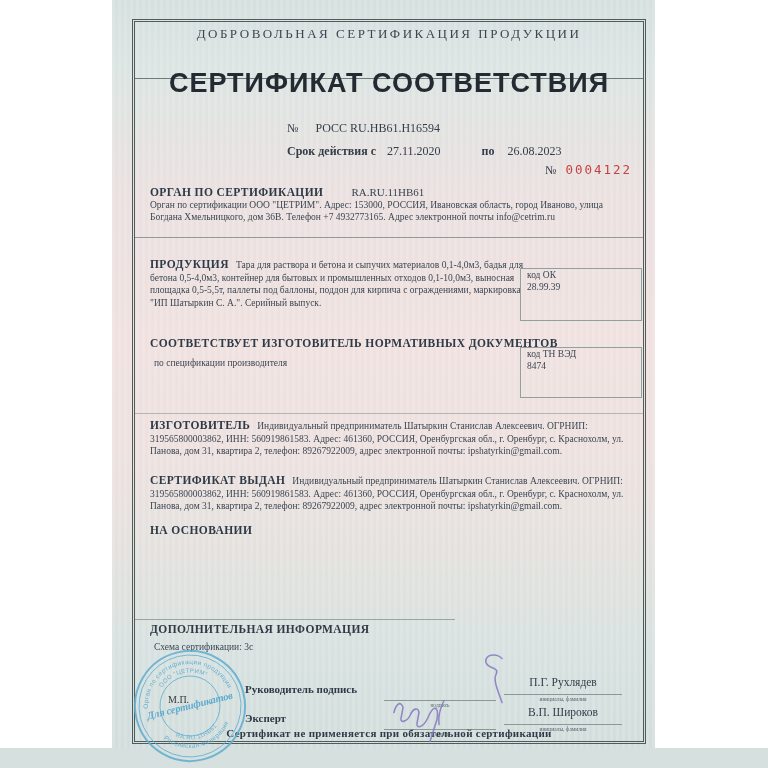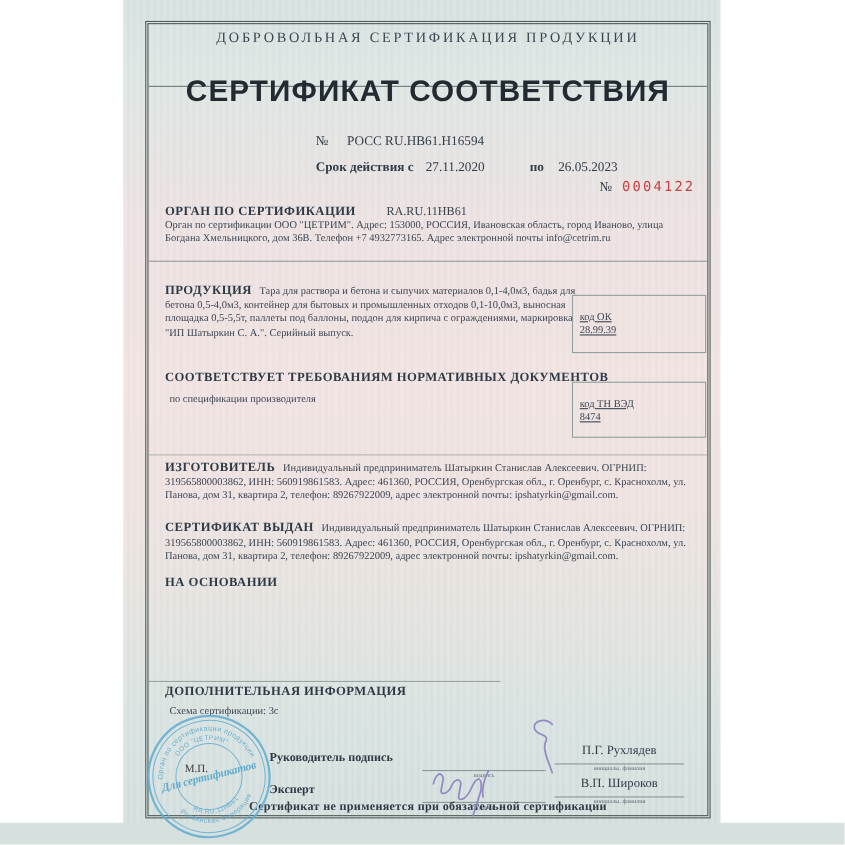--- a/index.html
+++ b/index.html
@@ -21,21 +21,21 @@
              font-family:"Liberation Sans",sans-serif;font-weight:700;font-size:27px;
              letter-spacing:1px;color:#242a31;z-index:3;}
   .line12{font-size:12px;color:#333d49;z-index:3;}
   .blod{font-weight:bold;}
   .serial-digits{font-family:"DejaVu Sans Mono",monospace;font-size:12.5px;letter-spacing:2px;color:#c64242;}
   .h1{font-size:11.5px;font-weight:bold;letter-spacing:.4px;color:#2e3a46;}
   .small{font-size:9.5px;line-height:12px;color:#3c4652;}
   .para{position:absolute;box-sizing:border-box;font-size:9.5px;line-height:12.5px;color:#3c4652;z-index:3;}
   .ph{font-size:11.5px;font-weight:bold;letter-spacing:.4px;color:#2e3a46;margin-right:7px;}
   .codebox{position:absolute;box-sizing:border-box;border:1px solid #90a09e;
-           padding:14px 6px;font-size:9.5px;line-height:12px;color:#3c4652;z-index:3;text-decoration:underline;}
+           padding:0 6px;font-size:9.5px;line-height:12px;color:#3c4652;z-index:3;}
   .role{font-size:11px;font-weight:bold;color:#2e3a46;z-index:3;}
   .sig-line{position:absolute;border-bottom:1px solid #8a9896;z-index:3;}
   .sig-cap{position:absolute;font-size:5.5px;color:#5a6a74;text-align:center;z-index:3;}
   .name{position:absolute;text-align:center;font-size:11.5px;color:#333d49;z-index:3;}
   .footnote{left:20px;top:727px;width:514px;text-align:center;font-weight:bold;
             font-size:11px;letter-spacing:.3px;color:#2e3a46;z-index:3;}
   .mp{left:56px;top:694px;font-size:10px;color:#3a3a3a;z-index:3;}
   .stamp{position:absolute;left:0px;top:628px;width:156px;height:156px;z-index:4;opacity:.88;}
   .inksig{position:absolute;left:262px;top:648px;width:170px;height:95px;z-index:4;}
 </style>
@@ -53,21 +53,21 @@
 
     <div class="abs line12" style="left:175px;top:121px;">
       <span>№</span>
       <span style="margin-left:14px;">РОСС RU.HB61.H16594</span>
     </div>
 
     <div class="abs line12" style="left:175px;top:144px;">
       <span class="blod">Срок действия  с</span>
       <span style="margin-left:8px;">27.11.2020</span>
       <span class="blod" style="margin-left:38px;">по</span>
-      <span style="margin-left:10px;">26.05.2023</span>
+      <span style="margin-left:10px;">26.08.2023</span>
     </div>
 
     <div class="abs line12" style="left:433px;top:162px;">
       <span>№</span>
       <span class="serial-digits" style="margin-left:6px;">0004122</span>
     </div>
 
     <div class="abs" style="left:38px;top:182px;z-index:3;">
       <span class="h1">ОРГАН ПО СЕРТИФИКАЦИИ</span>
       <span style="margin-left:24px;font-size:11px;">RA.RU.11HB61</span>
@@ -77,21 +77,21 @@
     <div class="hr" style="left:23px;top:237px;width:508px;opacity:.7;"></div>
 
     <div class="para" style="left:38px;top:258px;width:374px;">
       <span class="ph">ПРОДУКЦИЯ</span><span>Тара для раствора и бетона и сыпучих материалов 0,1-4,0м3, бадья для бетона 0,5-4,0м3, контейнер для бытовых и промышленных отходов 0,1-10,0м3, выносная площадка 0,5-5,5т, паллеты под баллоны, поддон для кирпича с ограждениями, маркировка "ИП Шатыркин С. А.". Серийный выпуск.</span>
     </div>
     <div class="codebox" style="left:408px;top:268px;width:122px;height:53px;">
       <div>код ОК</div>
       <div>28.99.39</div>
     </div>
 
-    <div class="abs h1" style="left:38px;top:337px;width:420px;z-index:3;">СООТВЕТСТВУЕТ ТРЕБОВАНИЯМ НОРМАТИВНЫХ ДОКУМЕНТОВ</div>
+    <div class="abs h1" style="left:38px;top:337px;width:420px;z-index:3;">СООТВЕТСТВУЕТ ИЗГОТОВИТЕЛЬ НОРМАТИВНЫХ ДОКУМЕНТОВ</div>
     <div class="abs small" style="left:42px;top:357px;width:360px;z-index:3;">по спецификации производителя</div>
     <div class="codebox" style="left:408px;top:347px;width:122px;height:51px;">
       <div>код ТН ВЭД</div>
       <div>8474</div>
     </div>
 
     <div class="hr" style="left:23px;top:413px;width:508px;opacity:.45;"></div>
 
     <div class="para" style="left:38px;top:419px;width:482px;">
       <span class="ph">ИЗГОТОВИТЕЛЬ</span><span>Индивидуальный предприниматель Шатыркин Станислав Алексеевич. ОГРНИП: 319565800003862, ИНН: 560919861583. Адрес: 461360, РОССИЯ, Оренбургская обл., г. Оренбург, с. Краснохолм, ул. Панова, дом 31, квартира 2, телефон: 89267922009, адрес электронной почты: ipshatyrkin@gmail.com.</span>

